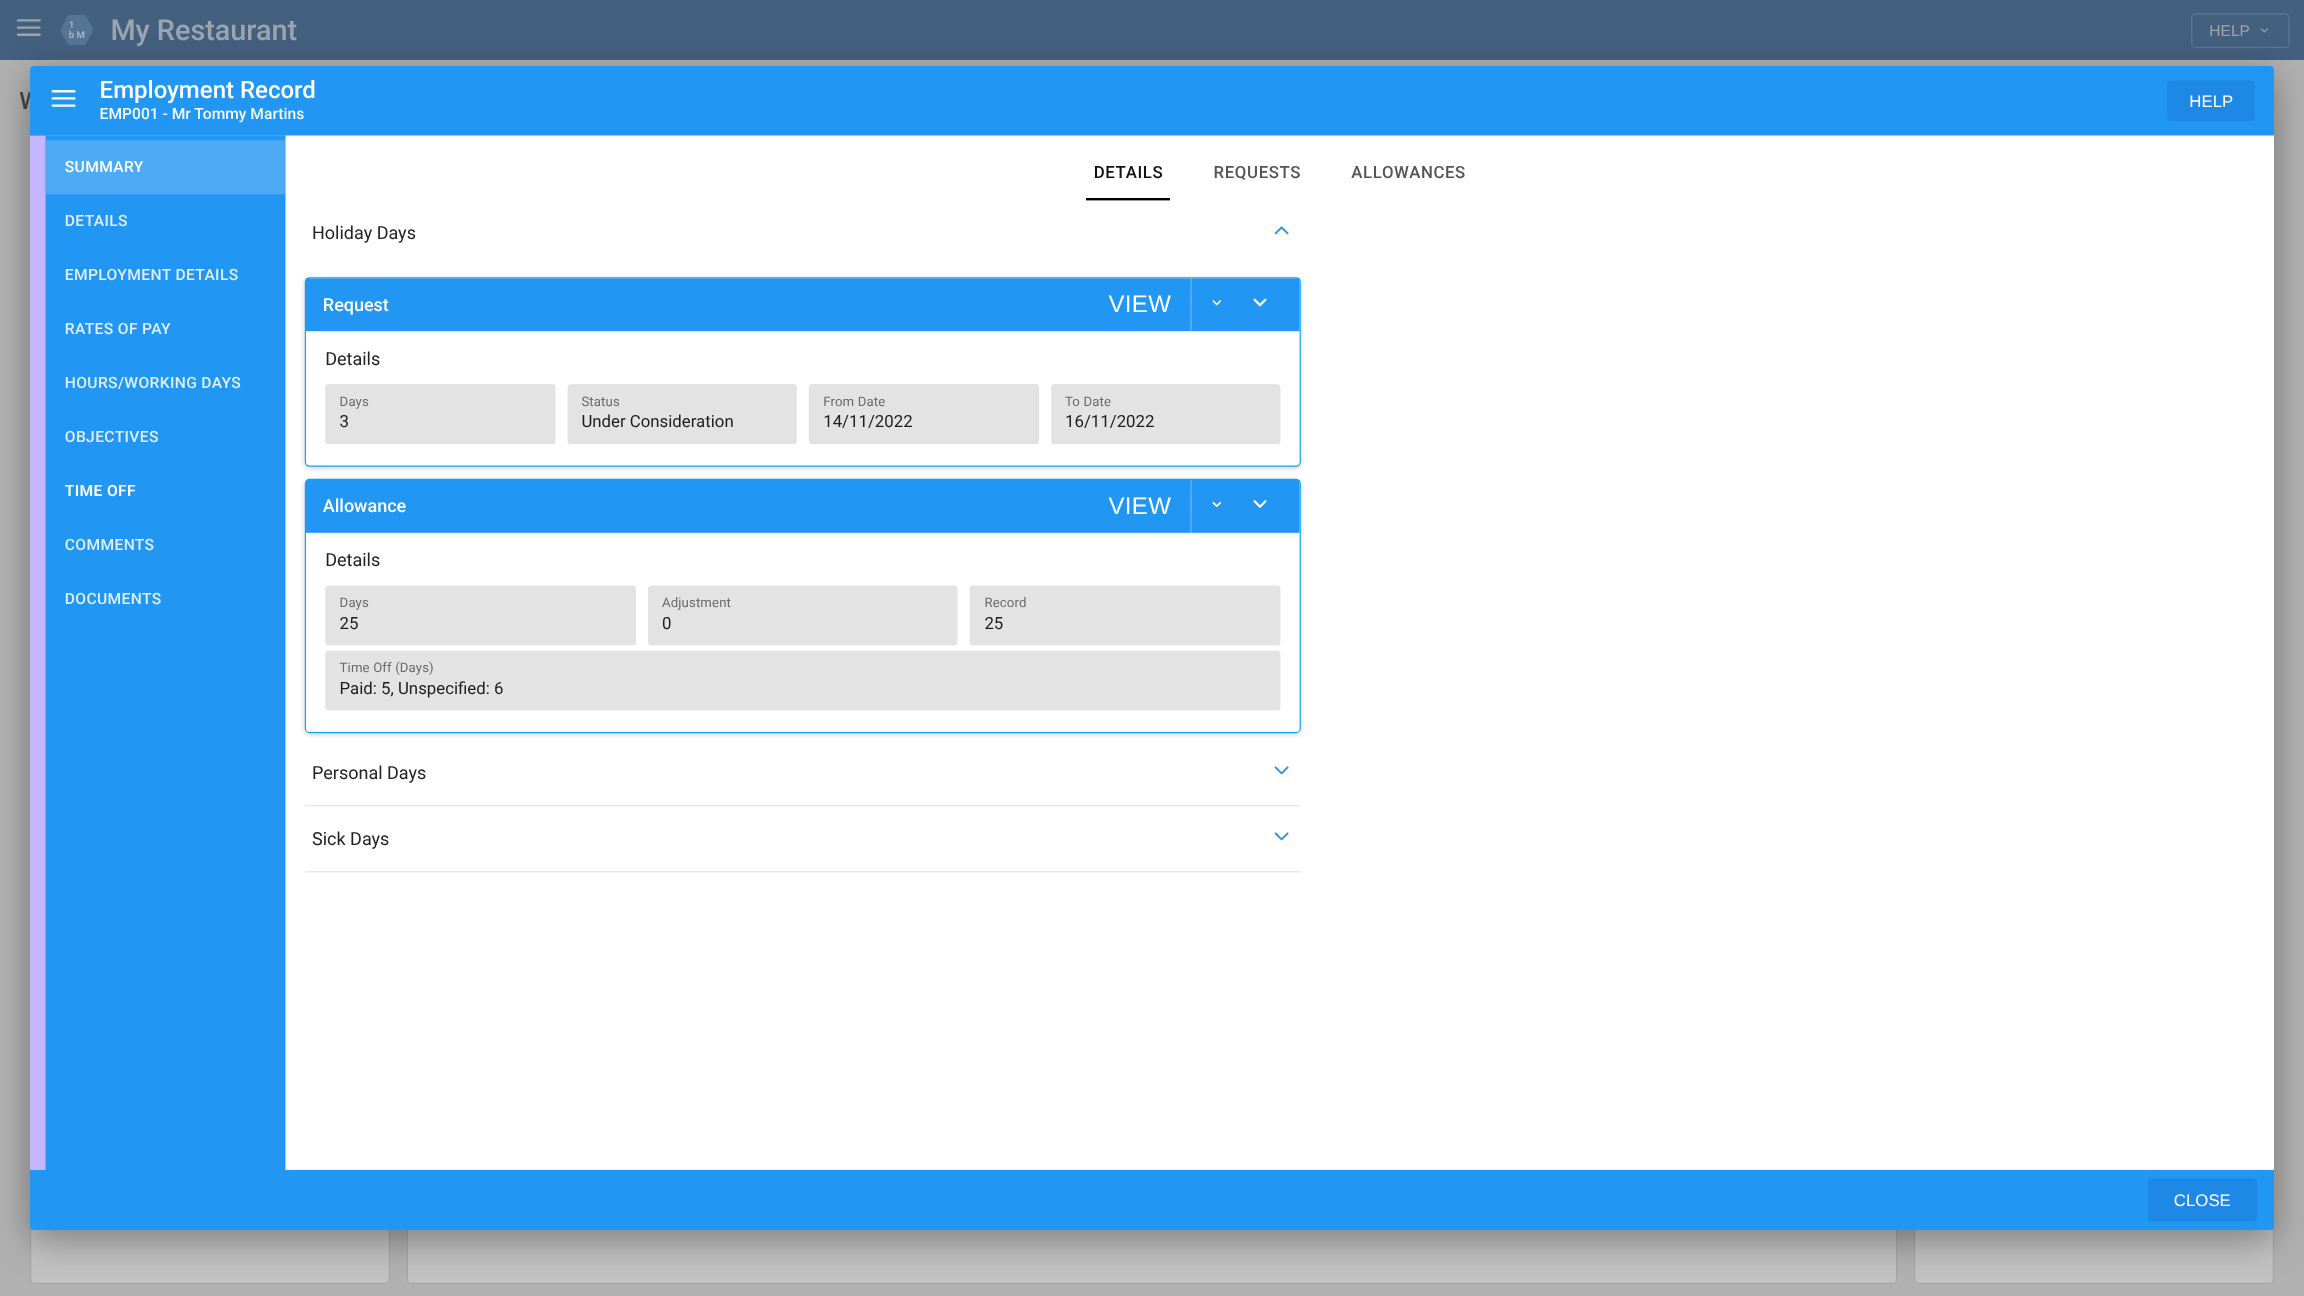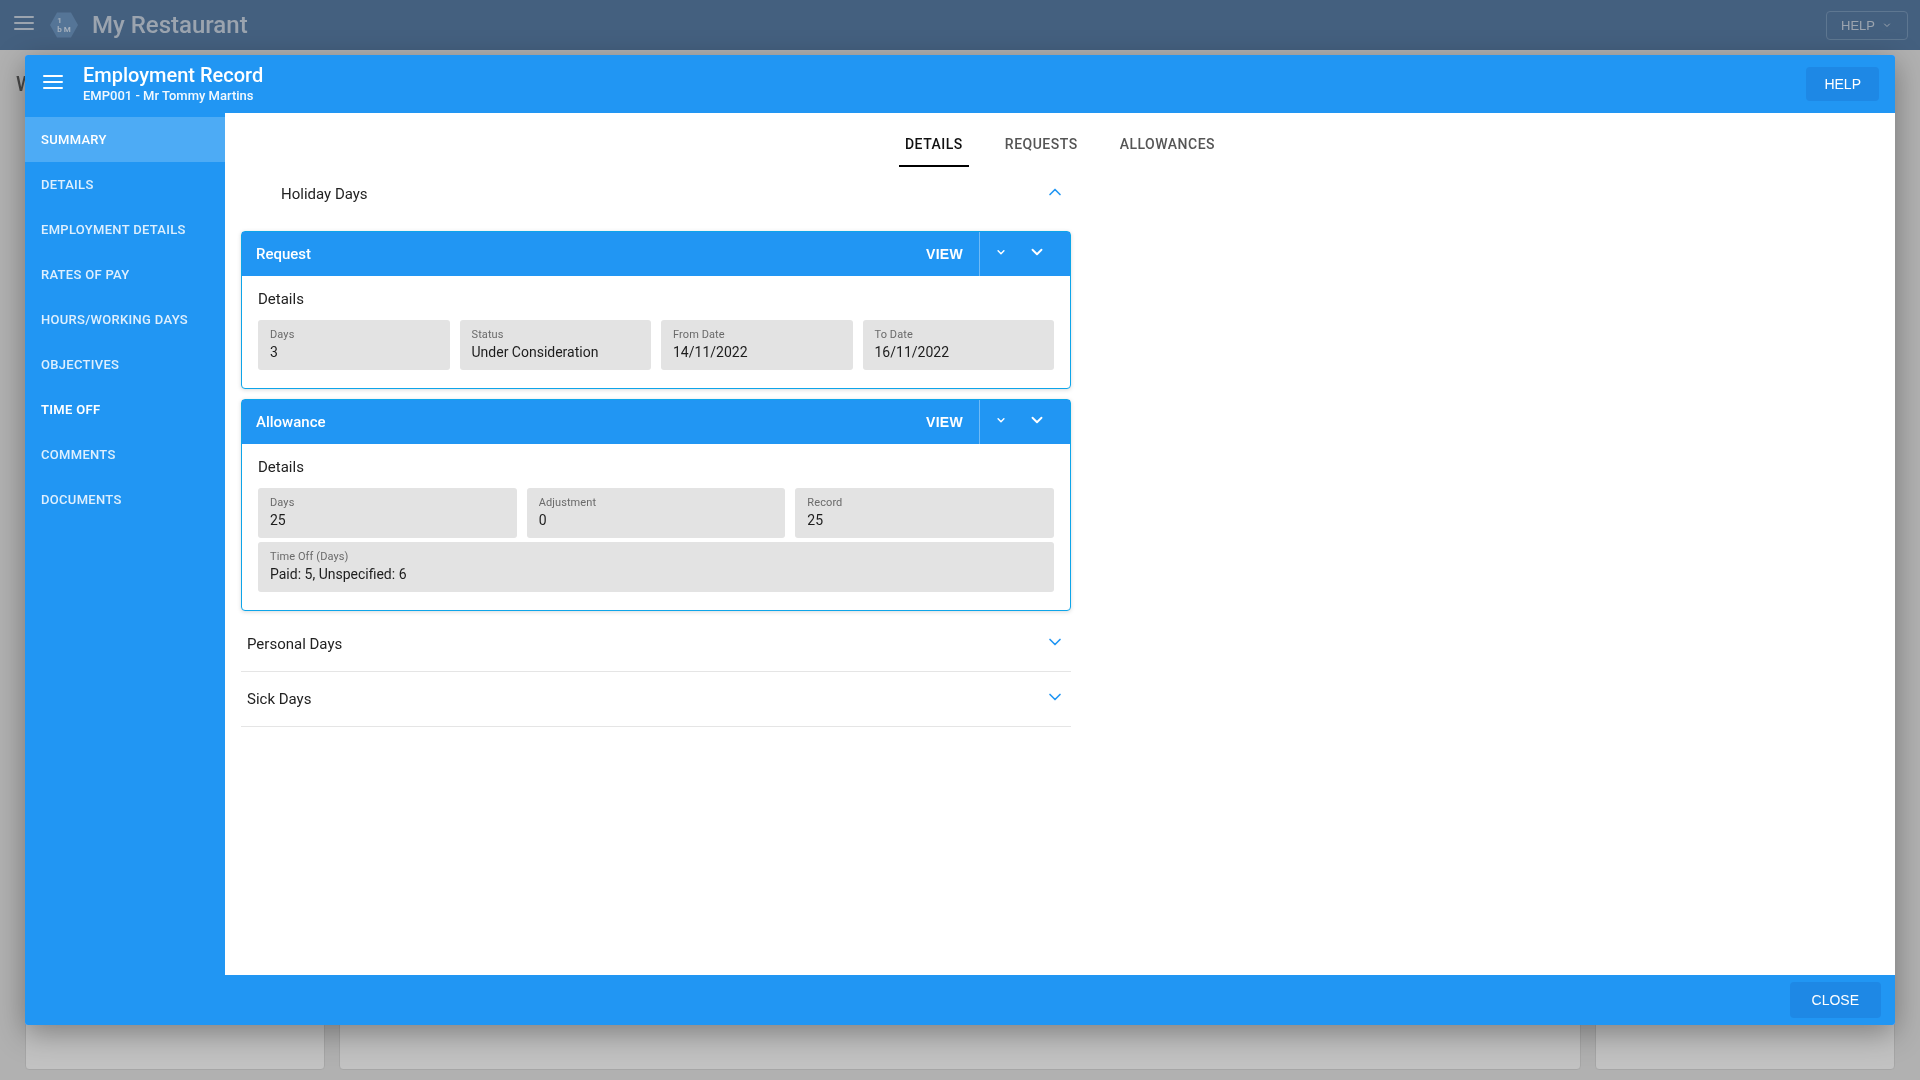--- a/index.html
+++ b/index.html
@@ -121,20 +121,21 @@
     flex:1;
     display:flex;
     min-height:0;
   }
 
   .sidebar {
     width: 200px;
     background: #2196f3;
     color:#fff;
     padding-top: 4px;
+    margin-left: 13px;
   }
   .sidebar .item {
     padding: 15px 16px;
     font-size: 13px;
     font-weight: 500;
     letter-spacing: .3px;
     cursor: pointer;
   }
   .sidebar .item.dim { color: rgba(255,255,255,0.85); }
   .sidebar .item.active {
@@ -170,21 +171,21 @@
   .section-wrap { max-width: 830px; padding: 0 0 0 0; margin-left: 16px; }
 
   .accordion-header {
     display:flex; align-items:center; justify-content:space-between;
     padding: 15px 6px;
     font-size: 15px;
     color:#222;
     border-bottom: 1px solid #e5e5e5;
     cursor:pointer;
   }
-  .accordion-header.no-border { border-bottom: none; margin-left: 34px; }
+  .accordion-header.no-border { border-bottom: none; }
   .chevron { color:#2196f3; }
 
   .card {
     margin: 10px 0 6px;
     border: 1px solid #0ea5e9;
     border-radius: 4px;
     box-shadow: 0 1px 4px rgba(0,0,0,.15);
     background:#fff;
   }
   .card-bar {
@@ -193,22 +194,22 @@
     display:flex;
     align-items:center;
     height: 44px;
     padding: 0 14px;
     font-size: 15px;
     font-weight:500;
   }
   .card-bar .spacer { flex:1; }
   .card-bar .view-btn {
     color:#fff;
-    font-weight:700;
-    font-size: 14px;
+    font-weight:400;
+    font-size: 20px;
     padding: 6px 12px;
     background:none;border:none;cursor:pointer;letter-spacing:.3px;
   }
   .v-sep { width:1px; height:44px; background:rgba(255,255,255,.35); margin: 0 4px; }
   .mini-chev { color:#fff; padding: 0 10px; cursor:pointer; }
 
   .card-body { padding: 14px 16px 18px; }
   .card-body .sub { font-size: 15px; color:#222; margin-bottom: 12px; }
 
   .field-row { display:flex; gap:10px; flex-wrap:wrap; }

